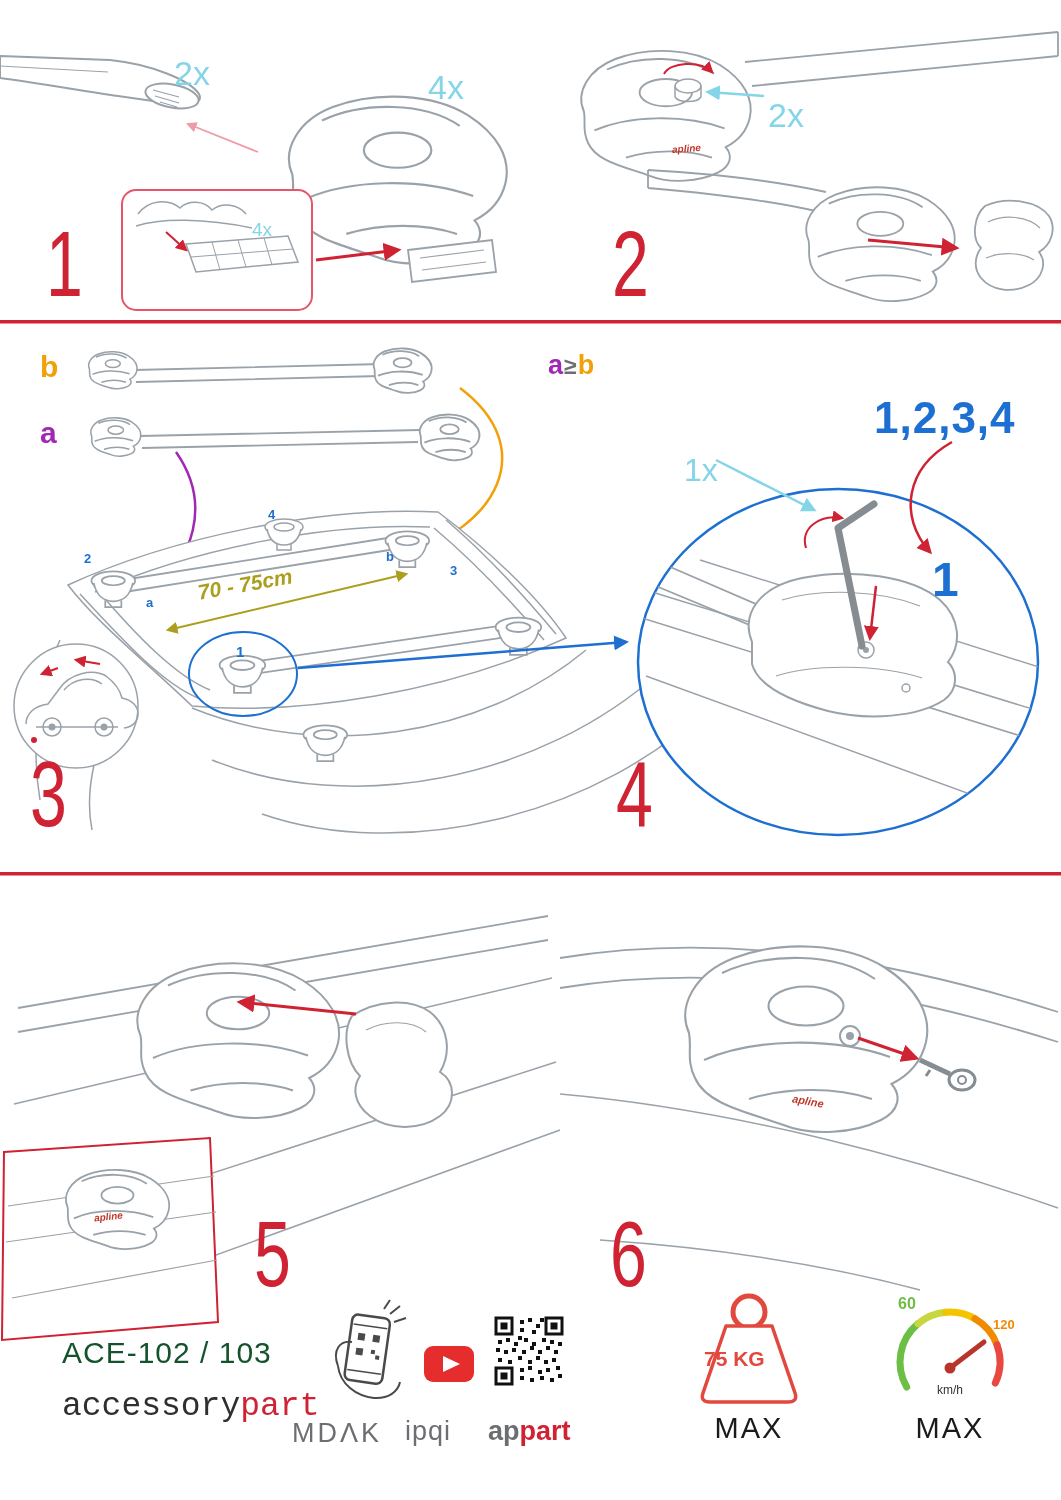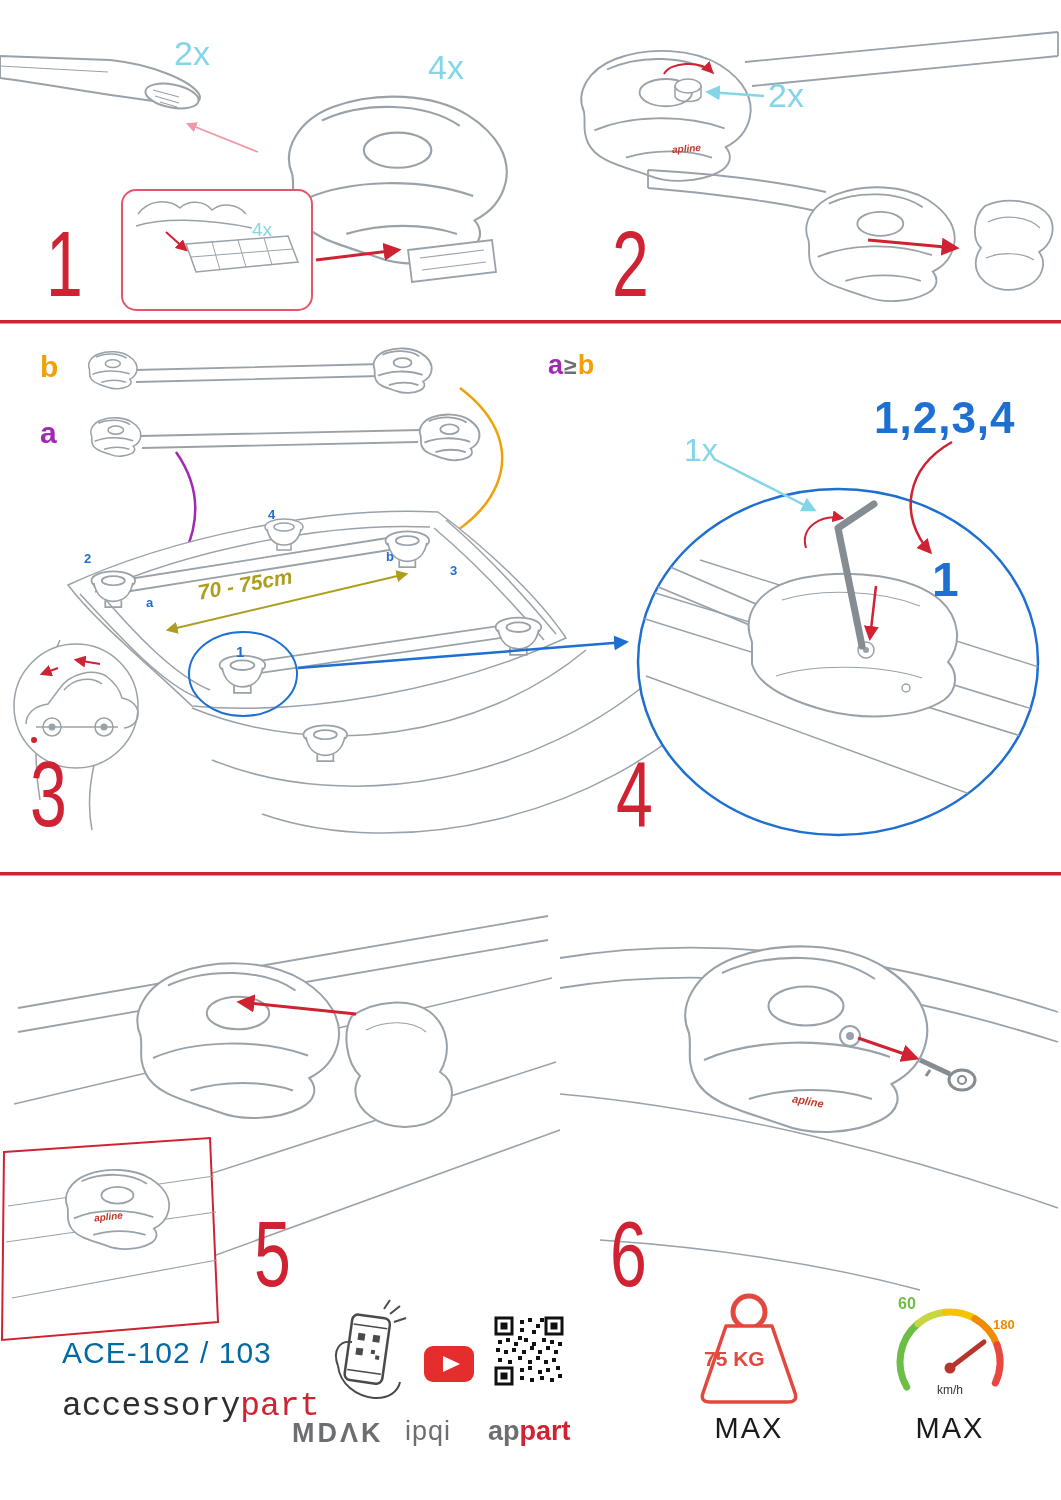--- a/index.html
+++ b/index.html
@@ -5,37 +5,37 @@
   * { margin:0; padding:0; box-sizing:border-box; }
   html,body { background:#ffffff; }
   .page {
     position:relative; width:1061px; height:1500px; background:#ffffff;
     overflow:hidden; font-family:"Liberation Sans", sans-serif;
   }
   svg.art { position:absolute; left:0; top:0; z-index:1; }
   .t { position:absolute; z-index:2; white-space:nowrap; line-height:1; }
   .stepnum { color:#cf2233; font-size:92px; font-weight:200; letter-spacing:-2px;
              transform:scaleX(0.72); transform-origin:left top; }
-  .qty    { color:#85d5e8; font-size:34px; }
+  .qty    { color:#85d5e8; font-size:34px;margin-top:20px; }
   .qty-sm { color:#85d5e8; font-size:19px; }
   .bar-label { font-size:30px; font-weight:bold; }
   .orange { color:#f2a007; }
   .purple { color:#a128b5; }
   .rule   { font-size:27px; font-weight:bold; }
   .rule .op { color:#6d6e71; font-size:23px; padding:0 1px; }
   .seq    { color:#1d6fd2; font-size:44px; font-weight:bold; letter-spacing:1px; }
   .first  { color:#1d6fd2; font-size:48px; font-weight:bold; }
   .marker { font-size:13px; font-weight:bold; color:#1d6fd2; }
   .marker.lg { font-size:15px; }
   .measure { color:#ac9f1f; font-size:21px; font-weight:bold; font-style:italic;
              transform:rotate(-10deg); transform-origin:left top; }
-  .model  { color:#0369a1; font-size:30px; letter-spacing:1px; }
+  .model  { color:#14532d; font-size:30px; letter-spacing:1px; }
   .brand  { font-family:"Liberation Mono", monospace; font-weight:normal; font-size:33px; color:#2f2f2f; }
   .brand .red { color:#cf2233; }
-  .logo-gray { color:#6d6e71; font-size:27px; font-weight:bold; letter-spacing:3px; }
+  .logo-gray { color:#6d6e71; font-size:27px; font-weight:normal; letter-spacing:3px; }
   .ipqi   { color:#6d6e71; font-size:27px; font-weight:500; letter-spacing:1px; }
   .apline { font-size:27px; font-weight:bold; color:#6d6e71; }
   .apline .red { color:#cf2233; }
   .kg     { color:#e2483d; font-size:21px; font-weight:bold; text-align:left; }
   .max    { color:#1a1a1a; font-size:29px; letter-spacing:2px; text-align:center; font-weight:500; }
   .sp-low  { color:#6cbe45; font-size:16px; font-weight:bold; }
   .sp-high { color:#f08a00; font-size:13px; font-weight:bold; }
   .sp-unit { color:#333333; font-size:12px; text-align:center; }
   .footlogo { color:#c0392b; font-size:10px; font-weight:bold; font-style:italic; }
 </style>
@@ -325,17 +325,17 @@
   <span class="t logo-gray" style="left:292px;top:1420px">MDΛK</span>
   <span class="t ipqi" style="left:405px;top:1418px">ipqi</span>
   <div class="t apline" style="left:488px;top:1418px">
     <span>ap</span><span class="red">part</span>
   </div>
 
   <span class="t kg" style="left:704px;top:1348px;width:90px">75 KG</span>
   <span class="t max" style="left:704px;top:1414px;width:90px">MAX</span>
 
   <span class="t sp-low" style="left:898px;top:1296px">60</span>
-  <span class="t sp-high" style="left:993px;top:1318px">180</span>
+  <span class="t sp-high" style="left:993px;top:1318px">120</span>
   <span class="t sp-unit" style="left:925px;top:1384px;width:50px">km/h</span>
   <span class="t max" style="left:905px;top:1414px;width:90px">MAX</span>
 
 </div>
 
 </body></html>

